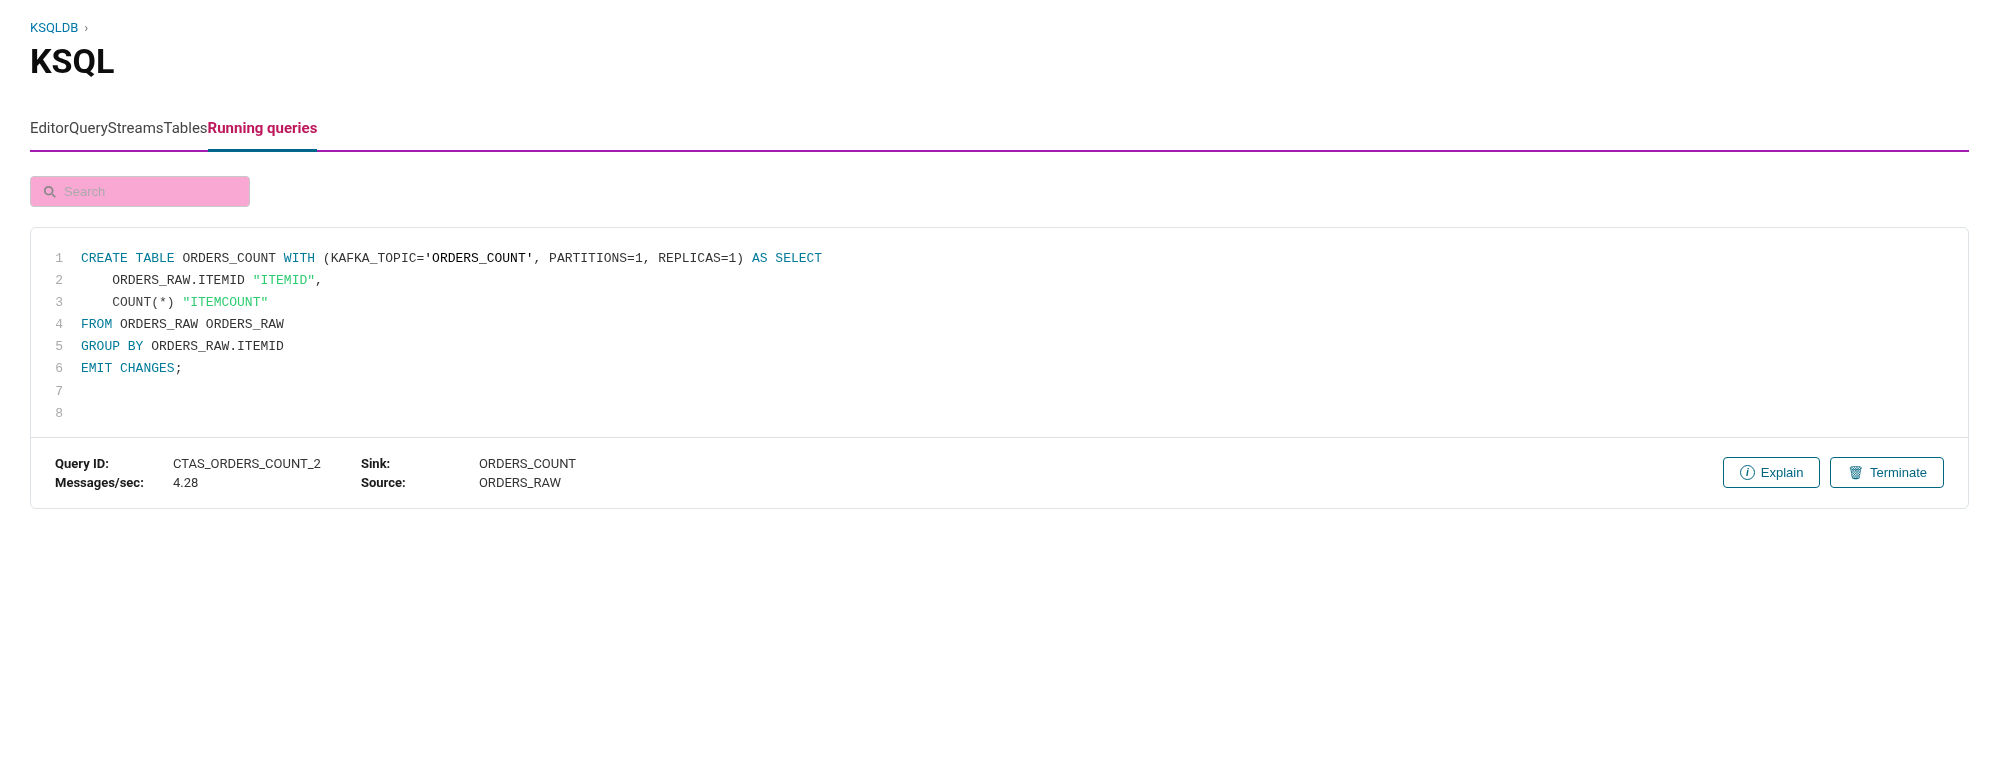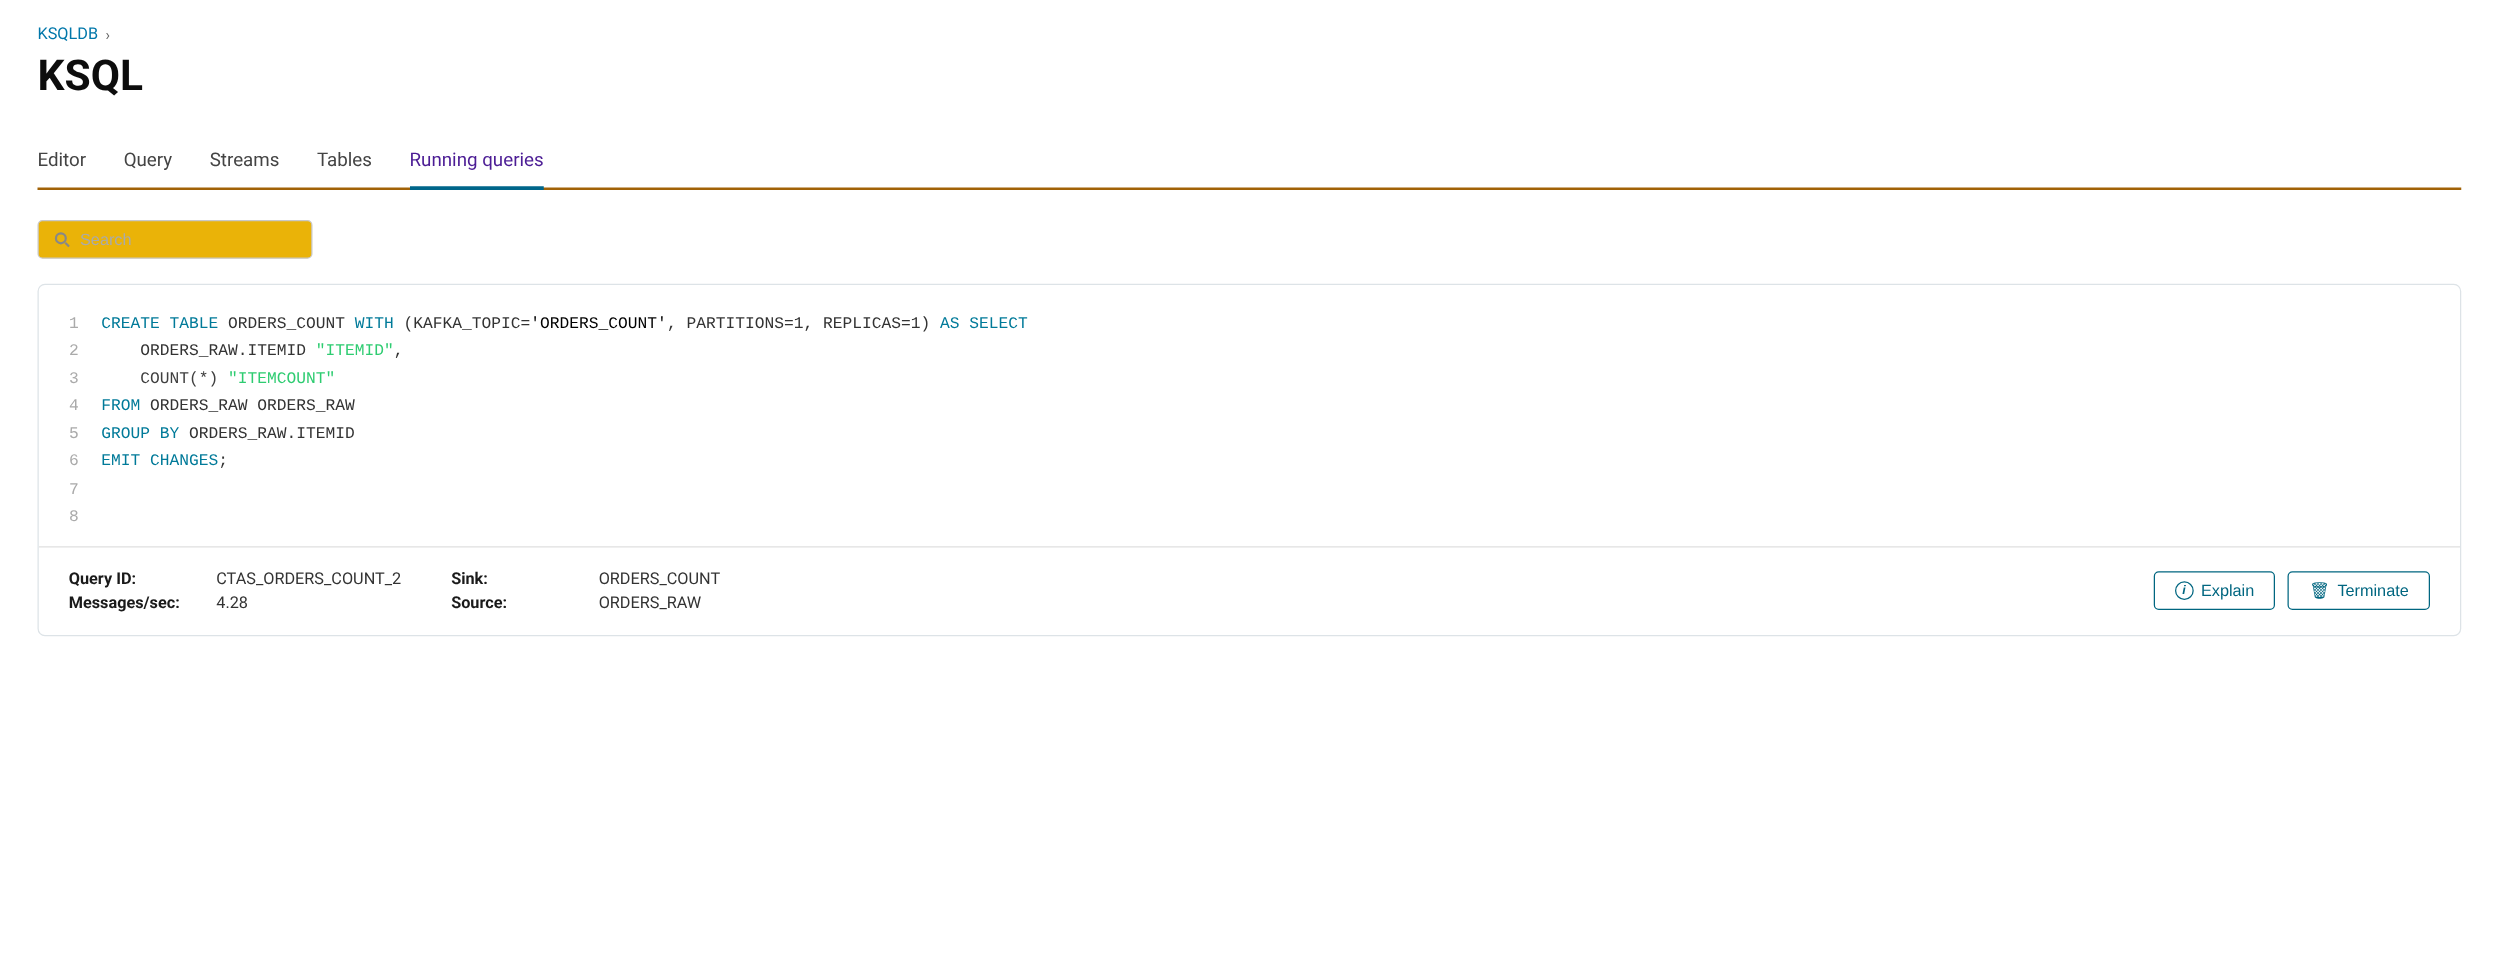--- a/index.html
+++ b/index.html
@@ -35,51 +35,50 @@
 
     .page-title {
       font-size: 34px;
       font-weight: 700;
       color: #0d0d0d;
       margin-bottom: 30px;
     }
 
     .tabs-bar {
       display: flex;
-      border-bottom: 2px solid #a16207;
+      border-bottom: 2px solid #a21caf;
       margin-bottom: 24px;
-      gap: 30px;
     }
     .tab-item {
       font-size: 15px;
       padding: 8px 0 12px 0;
       cursor: pointer;
       color: #444;
       border-bottom: 3px solid transparent;
       margin-bottom: -2px;
       text-decoration: none;
       font-weight: 400;
     }
     .tab-item.active {
-      color: #4c1d95;
+      color: #be185d;
       border-bottom: 3px solid #00668a;
-      font-weight: 400;
+      font-weight: 700;
     }
 
     .search-container {
       margin-bottom: 20px;
     }
     .search-input-wrapper {
       display: flex;
       align-items: center;
       border: 1px solid #c8c8c8;
       border-radius: 4px;
       padding: 7px 12px;
       width: 220px;
-      background: #eab308;
+      background: #f9a8d4;
       gap: 7px;
     }
     .search-icon-svg {
       width: 14px;
       height: 14px;
       color: #888;
       flex-shrink: 0;
     }
     .search-input {
       border: none;

